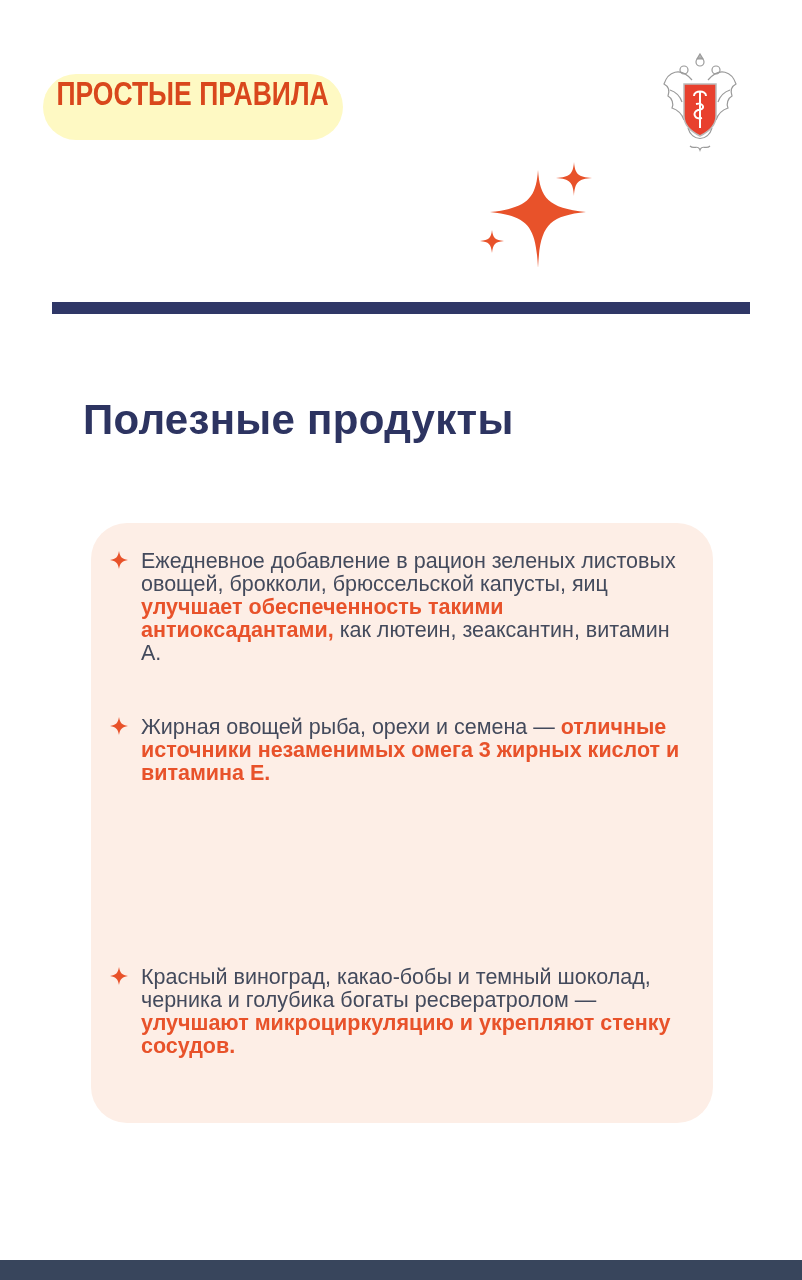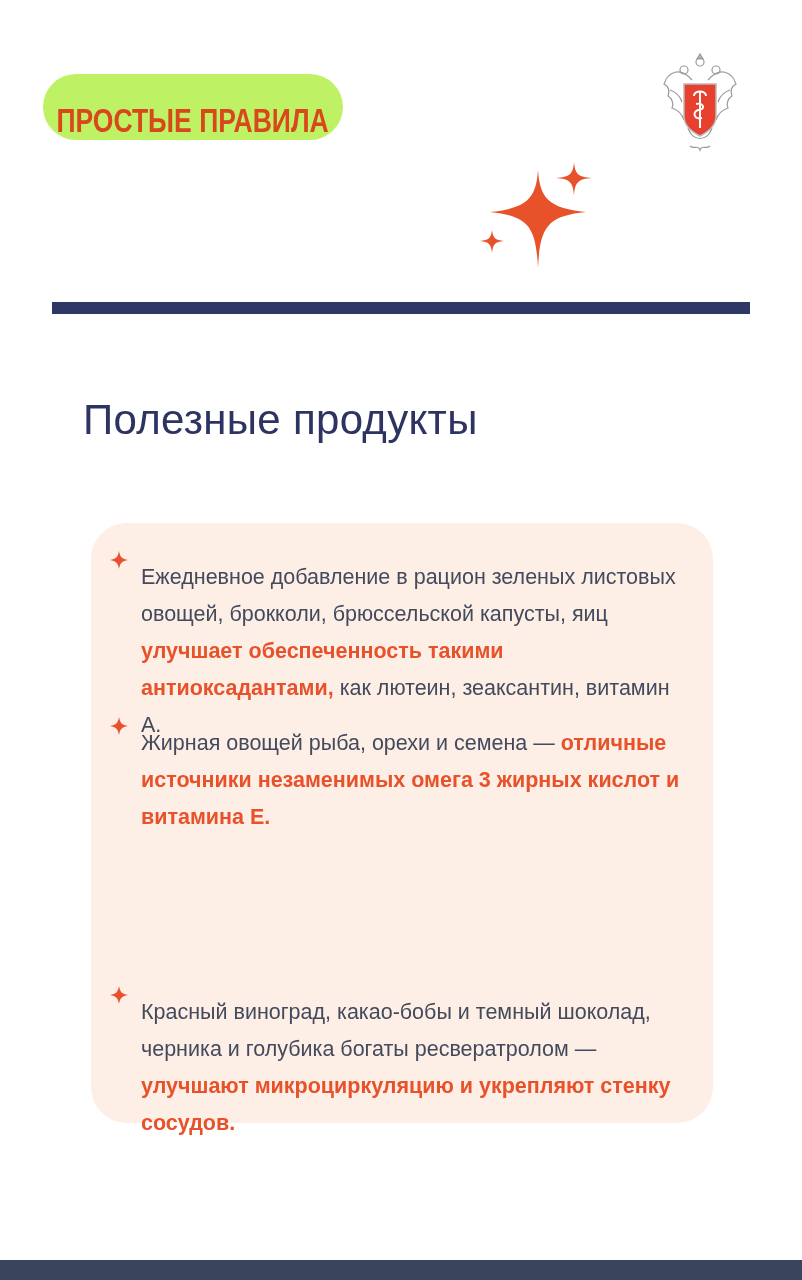--- a/index.html
+++ b/index.html
@@ -3,46 +3,46 @@
   <meta charset="utf-8">
   <style>
     html, body { margin: 0; padding: 0; }
     body {
       width: 802px; height: 1280px; position: relative; overflow: hidden;
       background: #ffffff;
       font-family: "DejaVu Sans", sans-serif;
     }
     .badge {
       position: absolute; left: 43px; top: 74px; width: 300px; height: 66px;
-      background: #bef264; border-radius: 33px;
-      display: flex; align-items: flex-end; justify-content: center;
+      background: #fef9c3; border-radius: 33px;
+      display: flex; align-items: flex-start; justify-content: center;
     }
     .badge span {
       font-family: "Liberation Sans", sans-serif;
       font-weight: bold; color: #d9471c; font-size: 34px;
       transform: scaleX(0.78); letter-spacing: 0px; white-space: nowrap;
     }
     .emblem { position: absolute; left: 662px; top: 50px; width: 76px; height: 108px; }
     .sparkles { position: absolute; left: 478px; top: 160px; width: 120px; height: 112px; }
     .divider { position: absolute; left: 52px; top: 302px; width: 698px; height: 12px; background: #2f3767; }
     .title {
       position: absolute; left: 83px; top: 396px;
-      font-family: "Liberation Sans", sans-serif; font-weight: normal;
+      font-family: "Liberation Sans", sans-serif; font-weight: bold;
       font-size: 42px; color: #2d3461; letter-spacing: 0.3px;
     }
     .card {
       position: absolute; left: 91px; top: 523px; width: 622px; height: 600px;
       background: #fdeee6; border-radius: 36px;
     }
     .item { position: absolute; left: 19px; width: 580px; }
     .item .star { position: absolute; left: 0; top: 4px; width: 18px; height: 18px; }
     .item p {
-      margin: 12px 0 0 31px;
+      margin: 3px 0 0 31px;
       font-family: "Liberation Sans", sans-serif;
-      font-size: 21.5px; line-height: 37px; color: #434a5c;
+      font-size: 21.5px; line-height: 23px; color: #434a5c;
     }
     .item p b { color: #e8522a; font-weight: bold; }
     .footer { position: absolute; left: 0; top: 1260px; width: 802px; height: 20px; background: #38455c; }
   </style>
 </head>
 <body>
 
 <div class="badge">
   <span>ПРОСТЫЕ ПРАВИЛА</span>
 </div>
@@ -80,21 +80,21 @@
         <path d="M9 0 C10 6 12 8 18 9 C12 10 10 12 9 18 C8 12 6 10 0 9 C6 8 8 6 9 0 Z" fill="#e8522a"></path>
       </svg>
     <p><span>Ежедневное добавление в рацион зеленых листовых овощей, брокколи, брюссельской капусты, яиц </span><b>улучшает обеспеченность такими антиоксадантами,</b><span> как лютеин, зеаксантин, витамин А.</span></p>
   </div>
   <div class="item" style="top:190px;">
     <svg class="star" viewBox="0 0 18 18">
         <path d="M9 0 C10 6 12 8 18 9 C12 10 10 12 9 18 C8 12 6 10 0 9 C6 8 8 6 9 0 Z" fill="#e8522a"></path>
       </svg>
     <p><span>Жирная овощей рыба, орехи и семена — </span><b>отличные источники незаменимых омега 3 жирных кислот и витамина Е.</b><span></span></p>
   </div>
-  <div class="item" style="top:459px;">
+  <div class="item" style="top:440px;">
     <svg class="star" viewBox="0 0 18 18">
         <path d="M9 0 C10 6 12 8 18 9 C12 10 10 12 9 18 C8 12 6 10 0 9 C6 8 8 6 9 0 Z" fill="#e8522a"></path>
       </svg>
     <p><span>Красный виноград, какао-бобы и темный шоколад, черника и голубика богаты ресвератролом — </span><b>улучшают микроциркуляцию и укрепляют стенку сосудов.</b><span></span></p>
   </div>
 </div>
 
 <div class="footer"></div>
 
 </body></html>

